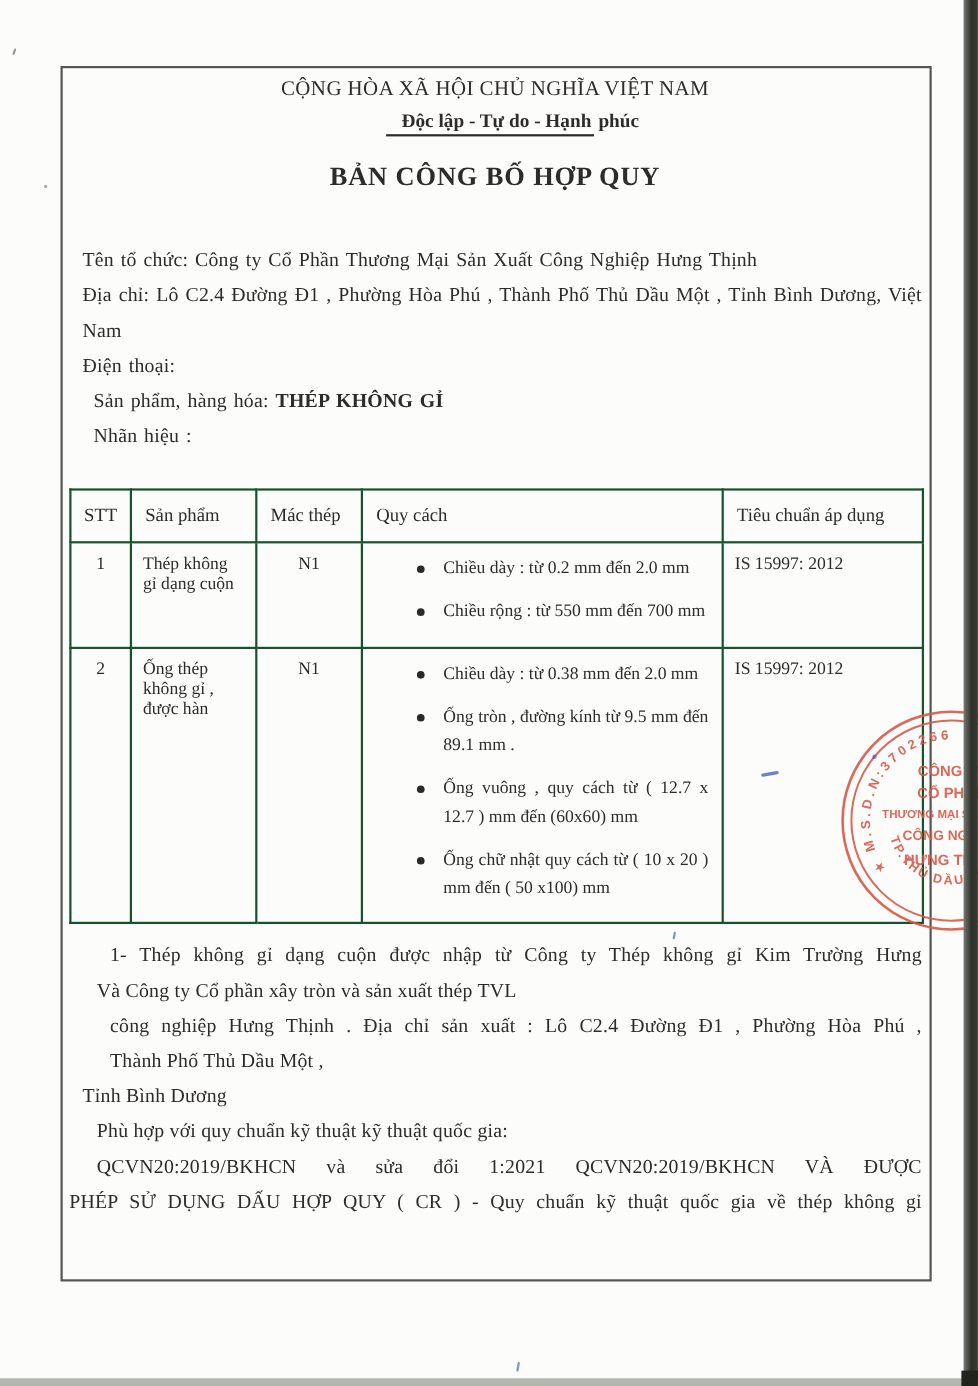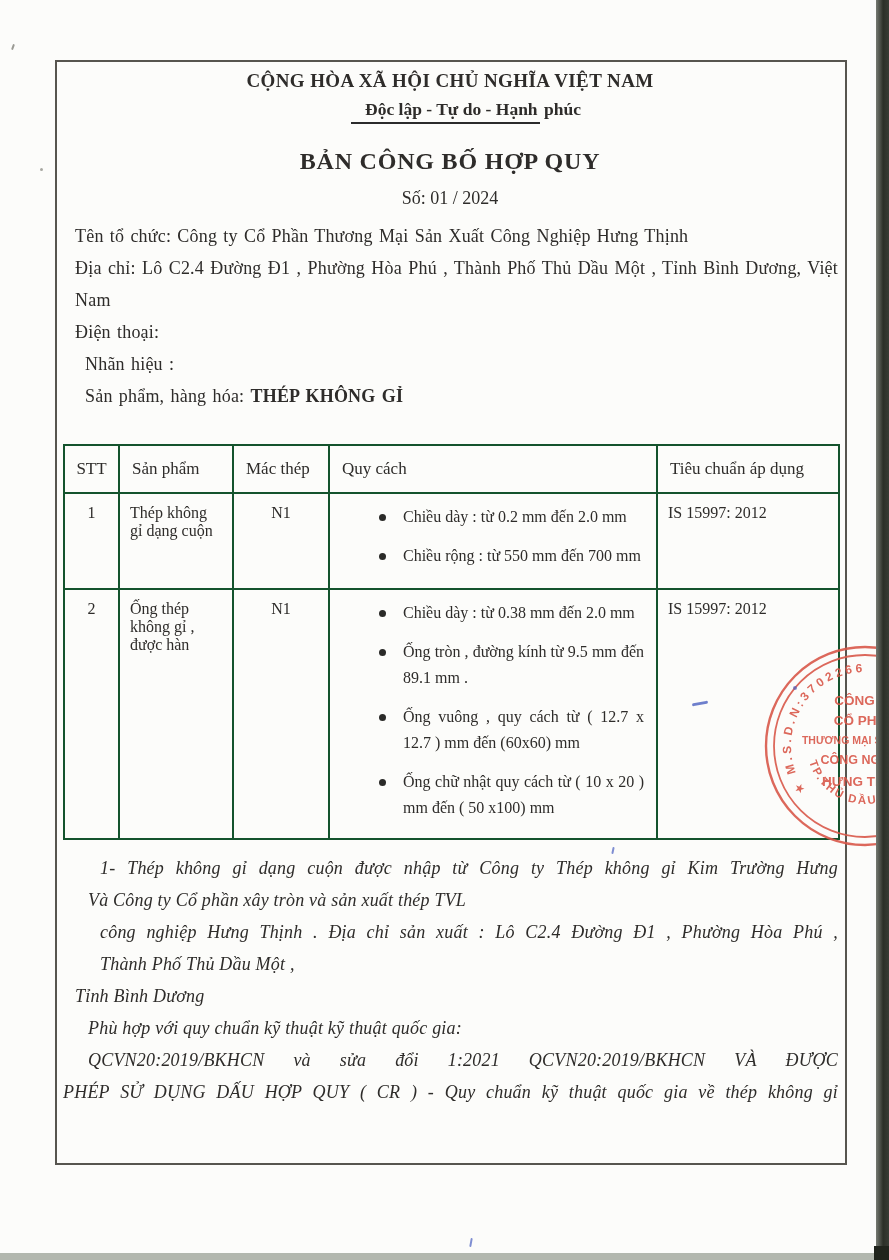--- a/index.html
+++ b/index.html
@@ -15,21 +15,21 @@
   .edge-bottom { position:absolute; bottom:0; left:0; width:100%; height:7px;
     background:#b2b7ae; z-index:6; }
   .edge-corner { position:absolute; bottom:0; right:0; width:15px; height:14px;
     background:#20241c; z-index:7; }
   .speck { position:absolute; border-radius:2px; z-index:4; }
 
   .border-box { position:absolute; left:55px; top:60px; width:788px; height:1101px;
     border:2px solid #57554f; z-index:1; }
 
   .nat-title { position:absolute; left:55px; top:70px; width:790px; text-align:center;
-    font-weight:bold; font-size:19px; letter-spacing:.4px; z-index:2; }
+    font-weight:normal; font-size:19px; letter-spacing:.4px; z-index:2; }
   .motto { position:absolute; left:55px; top:99px; width:822px; text-align:center;
     font-weight:bold; font-size:17.5px; z-index:2; }
   .motto .u { border-bottom:2.5px solid #2b2b2b; padding:0 2px 3px 14px; }
   .doc-title { position:absolute; left:55px; top:148px; width:790px; text-align:center;
     font-weight:bold; font-size:24px; letter-spacing:.8px; z-index:2; }
   .doc-num { position:absolute; left:55px; top:188px; width:790px; text-align:center;
     font-size:18px; z-index:2; }
 
   .info { position:absolute; left:75px; top:220px; width:763px; font-size:18px;
     line-height:32px; letter-spacing:.2px; word-spacing:1.5px; z-index:2; }
@@ -46,21 +46,21 @@
   .doc-table th.c, .doc-table td.c { text-align:center; padding-left:4px; padding-right:4px; }
   .row1 { height:96px; } .row2 { height:231px; }
   .cell-sp { text-align:justify; padding-right:10px !important; }
   ul.spec { list-style:none; margin:0; padding:0 6px 0 63px; }
   ul.spec li { position:relative; text-align:justify; line-height:26px; margin-bottom:13px; }
   ul.spec li::before { content:""; position:absolute; left:-24px; top:10px;
     width:7px; height:7px; border-radius:50%; background:#2a2a28; }
 
   .notes { position:absolute; left:55px; top:852px; width:790px; font-size:18px;
     line-height:32px; letter-spacing:.2px; z-index:2; }
-  .notes div { margin:0 7px 0 33px;font-style:italic; }
+  .notes div { margin:0 7px 0 33px; }
   .notes .jl { text-align:justify; text-align-last:justify; }
   .notes .m45 { margin-left:45px; } .notes .m65 { margin-left:45px; }
   .notes .m20 { margin-left:20px; } .notes .m8 { margin-left:8px; }
 
   .stamp { position:absolute; left:735px; top:616px; width:260px; height:260px;
     z-index:3; opacity:.9; }
   .stamp text { font-family:"Liberation Sans","DejaVu Sans",sans-serif; }
 </style>
 </head>
 <body>
@@ -70,28 +70,27 @@
   <div class="border-box"></div>
 
   <div class="nat-title">CỘNG HÒA XÃ HỘI CHỦ NGHĨA VIỆT NAM</div>
 
   <div class="motto">
     <span class="u">Độc lập - Tự do - Hạnh</span><span> phúc</span>
   </div>
 
   <div class="doc-title">BẢN CÔNG BỐ HỢP QUY</div>
 
-  <div class="doc-num">Số: 01 / 2024</div>
 
   <div class="info">
     <p>Tên tổ chức: Công ty Cổ Phần Thương Mại Sản Xuất Công Nghiệp Hưng Thịnh</p>
     <p>Địa chỉ: Lô C2.4 Đường Đ1 , Phường Hòa Phú , Thành Phố Thủ Dầu Một , Tỉnh Bình Dương, Việt Nam</p>
     <p>Điện thoại:</p>
+    <p class="indent"><span>Sản phẩm, hàng hóa: </span><span class="bold">THÉP KHÔNG GỈ</span></p>
     <p class="indent">Nhãn hiệu :</p>
-    <p class="indent"><span>Sản phẩm, hàng hóa: </span><span class="bold">THÉP KHÔNG GỈ</span></p>
   </div>
 
   <table class="doc-table">
     <colgroup>
       <col style="width:55px">
         <col style="width:114px">
         <col style="width:96px">
       <col style="width:328px">
         <col style="width:182px">
     </colgroup>

